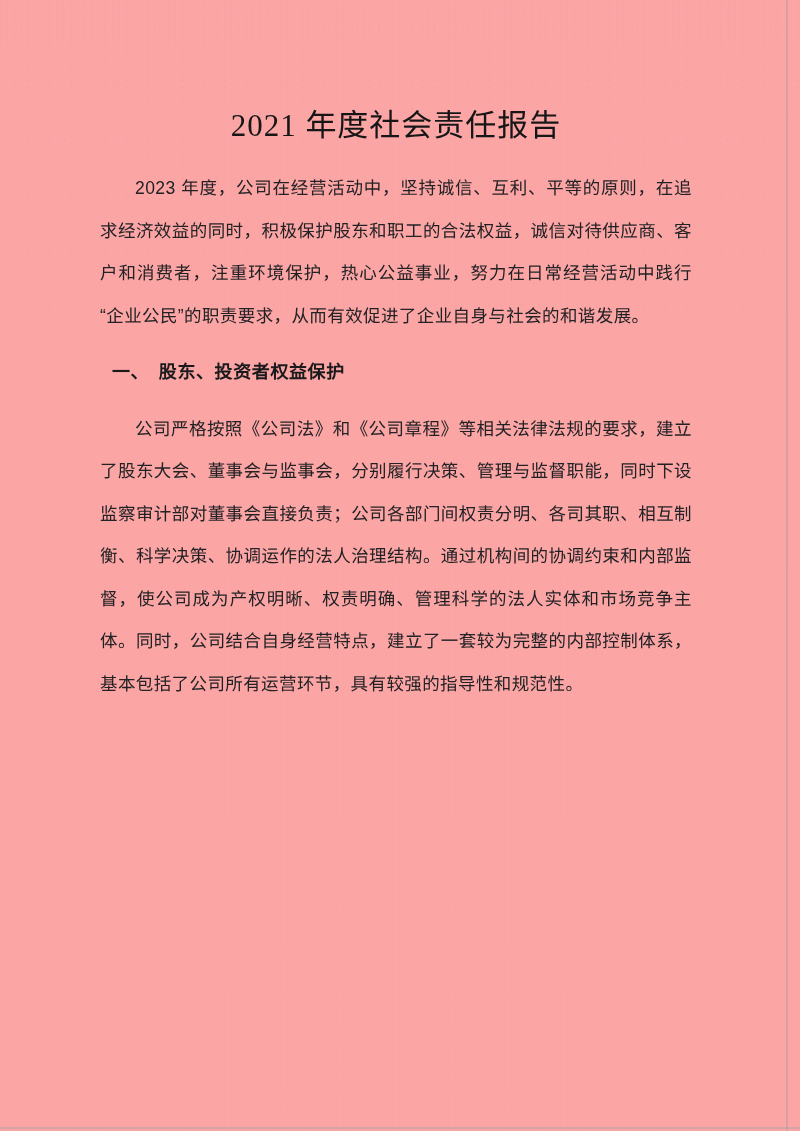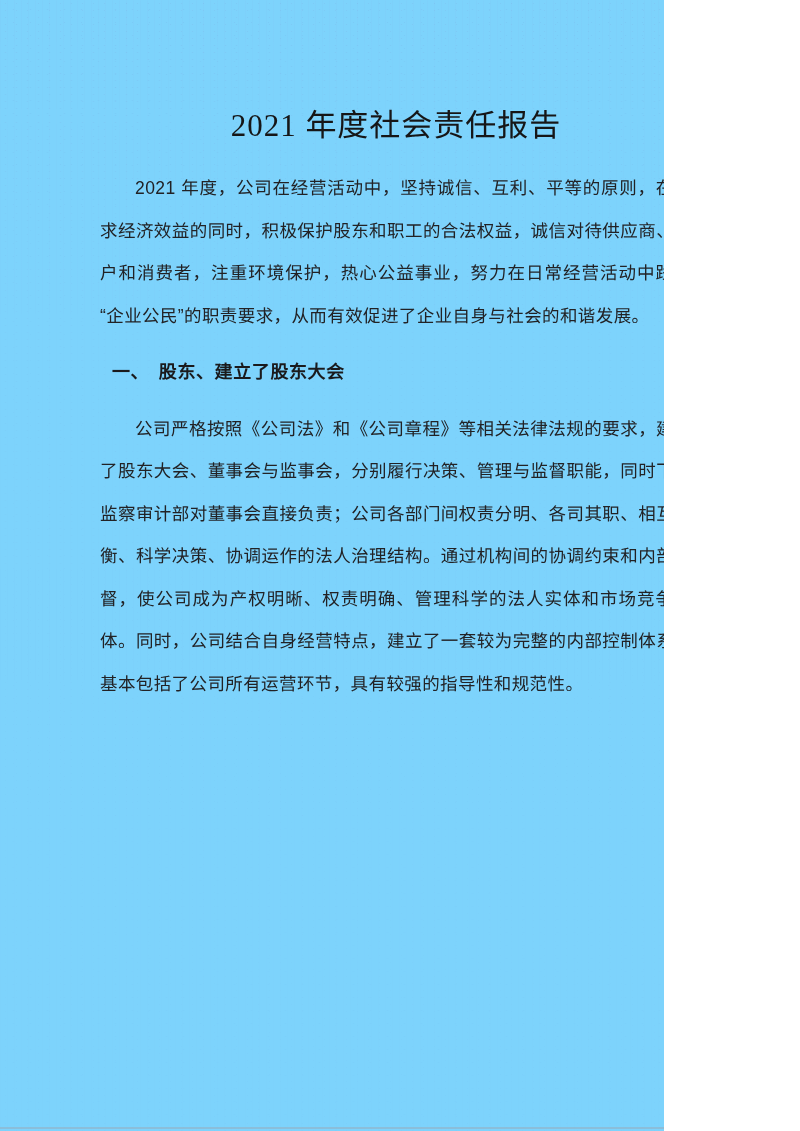--- a/index.html
+++ b/index.html
@@ -2,23 +2,23 @@
 <html lang="zh-CN"><head>
 <meta charset="utf-8">
 <style>
   html, body {
     margin: 0;
     padding: 0;
     background: #ffffff;
   }
   .page {
     position: relative;
-    width: 664px;
+    width: 800px;
     height: 1131px;
-    background: #7dd3fc;
+    background: #fca5a5;
     overflow: hidden;
     font-family: "Liberation Sans", "DejaVu Sans", sans-serif;
   }
   
   .scan-noise {
     position: absolute;
     left: 0; top: 0; right: 0; bottom: 0;
     background-image:
       radial-gradient(rgba(130, 122, 190, 0.10) 0.6px, transparent 1.1px),
       radial-gradient(rgba(110, 108, 170, 0.07) 0.6px, transparent 1.1px),
@@ -87,24 +87,24 @@
 </style>
 </head>
 <body>
 
 <div class="page">
   <div class="scan-noise"></div>
 
   <div class="content">
     <h1 class="doc-title">2021 年度社会责任报告</h1>
 
-    <p class="body-para">2021 年度，公司在经营活动中，坚持诚信、互利、平等的原则，在追求经济效益的同时，积极保护股东和职工的合法权益，诚信对待供应商、客户和消费者，注重环境保护，热心公益事业，努力在日常经营活动中践行“企业公民”的职责要求，从而有效促进了企业自身与社会的和谐发展。</p>
+    <p class="body-para">2023 年度，公司在经营活动中，坚持诚信、互利、平等的原则，在追求经济效益的同时，积极保护股东和职工的合法权益，诚信对待供应商、客户和消费者，注重环境保护，热心公益事业，努力在日常经营活动中践行“企业公民”的职责要求，从而有效促进了企业自身与社会的和谐发展。</p>
 
 
-    <h2 class="section-heading heading-1">一、　股东、建立了股东大会</h2>
+    <h2 class="section-heading heading-1">一、　股东、投资者权益保护</h2>
 
     <p class="body-para">公司严格按照《公司法》和《公司章程》等相关法律法规的要求，建立了股东大会、董事会与监事会，分别履行决策、管理与监督职能，同时下设监察审计部对董事会直接负责；公司各部门间权责分明、各司其职、相互制衡、科学决策、协调运作的法人治理结构。通过机构间的协调约束和内部监督，使公司成为产权明晰、权责明确、管理科学的法人实体和市场竞争主体。同时，公司结合自身经营特点，建立了一套较为完整的内部控制体系，基本包括了公司所有运营环节，具有较强的指导性和规范性。</p>
 
 
   </div>
 
   <div class="edge-right"></div>
   <div class="edge-bottom"></div>
 </div>
 

